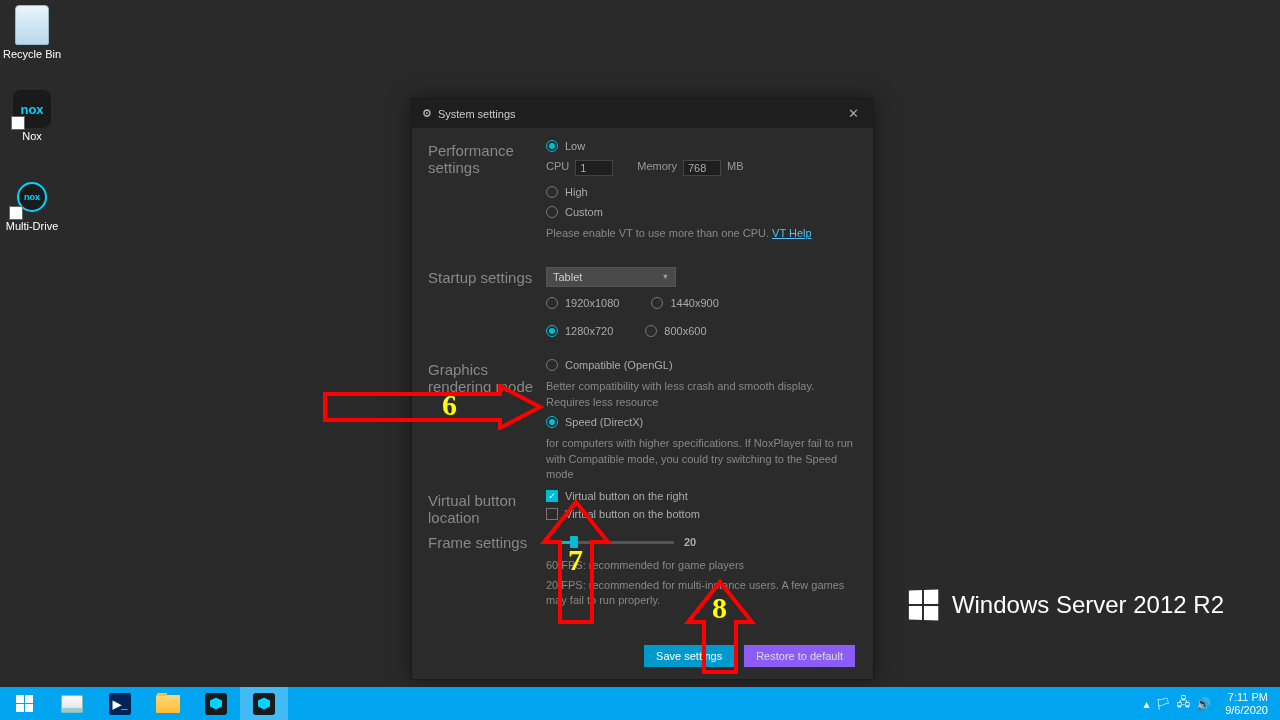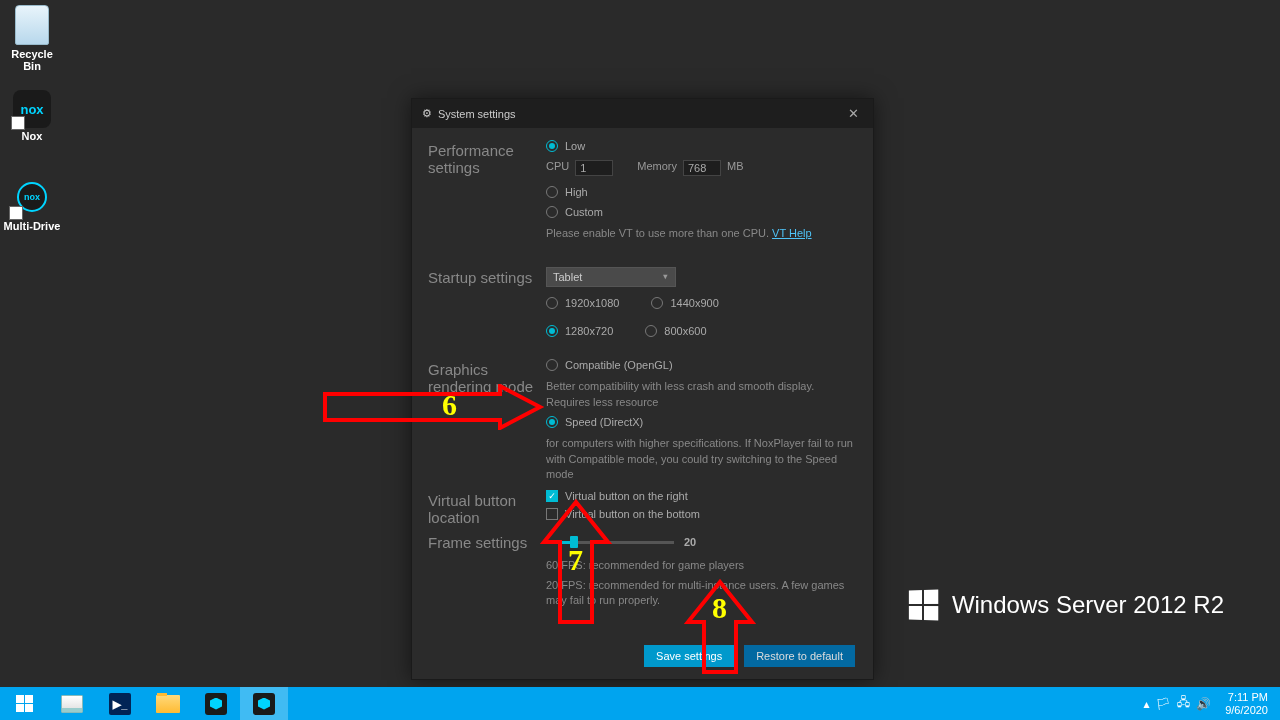--- a/index.html
+++ b/index.html
@@ -1,19 +1,19 @@
 <!DOCTYPE html>
 <html><head>
 <meta charset="utf-8">
 <style>
 * { margin:0; padding:0; box-sizing:border-box; font-family:"Segoe UI",Arial,sans-serif; }
 body { width:1280px; height:720px; background:#2a2a2a; position:relative; overflow:hidden; color:#aaa; font-size:11px; }
 
 
-.desktop-icon { position:absolute; width:60px; text-align:center; color:#fff; font-size:11px; cursor:pointer;font-weight:bold; }
+.desktop-icon { position:absolute; width:60px; text-align:center; color:#fff; font-size:11px; cursor:pointer; }
 .desktop-icon .icon-box { width:42px; height:42px; margin:0 auto 2px; display:flex; align-items:center; justify-content:center; }
 .recycle-bin { left:2px; top:4px; }
 .recycle-bin .icon-box::before { content:""; width:32px; height:38px; background:linear-gradient(#e8f4fb,#b8d8ec); border-radius:4px 4px 2px 2px; border:1px solid #9bc; }
 .nox-icon .icon-box { border-radius:8px; background:#1a1a1a; position:relative; width:38px; height:38px; }
 .nox-icon .icon-box::before { content:"nox"; color:#00d4ff; font-size:13px; font-weight:bold; position:absolute; top:50%; left:50%; transform:translate(-50%,-50%); }
 .nox-icon .icon-box::after { content:""; position:absolute; bottom:-2px; left:-2px; width:12px; height:12px; background:#fff; border:1px solid #666; }
 .multidrive .icon-box::after { content:""; position:absolute; bottom:-2px; left:-2px; width:12px; height:12px; background:#fff; border:1px solid #666; }
 .multidrive .ring { width:30px; height:30px; border:2px solid #00d4ff; border-radius:50%; display:flex; align-items:center; justify-content:center; position:relative; background:#1a1a1a; }
 .multidrive .ring::before { content:"nox"; color:#00d4ff; font-size:9px; font-weight:bold; }
 
@@ -46,21 +46,21 @@
 
 .slider-row { display:flex; align-items:center; gap:10px; margin:4px 0 10px; }
 .slider { position:relative; width:128px; height:3px; background:#555; }
 .slider-fill { position:absolute; left:0; top:0; height:100%; width:22%; background:#00bcd4; }
 .slider-thumb { position:absolute; left:22%; top:50%; transform:translate(-50%,-50%); width:8px; height:12px; background:#00bcd4; border-radius:1px; }
 .slider-val { color:#aaa;font-weight:bold; }
 
 .dialog-footer { display:flex; justify-content:flex-end; gap:10px; padding:12px 18px; border-top:none; }
 .btn { padding:5px 12px; font-size:11px; border:none; cursor:pointer; }
 .btn-primary { background:#0099cc; color:#fff; }
-.btn-secondary { background:#0369a1; color:#ddd; }
+.btn-secondary { background:#8b5cf6; color:#ddd; }
 
 
 .watermark { position:absolute; left:612px; top:182px; font-size:25px; font-weight:bold; color:rgba(0,0,0,.85); font-family:"Times New Roman",serif; }
 
 
 .win-brand { position:absolute; right:56px; bottom:100px; display:flex; align-items:center; gap:14px; color:#fff; }
 .win-logo { display:grid; grid-template:repeat(2,14px)/repeat(2,14px); gap:2px; transform:perspective(80px) rotateY(-12deg); }
 .win-logo span { background:#fff; }
 .win-brand-text { font-size:24px; font-weight:300; }
 

